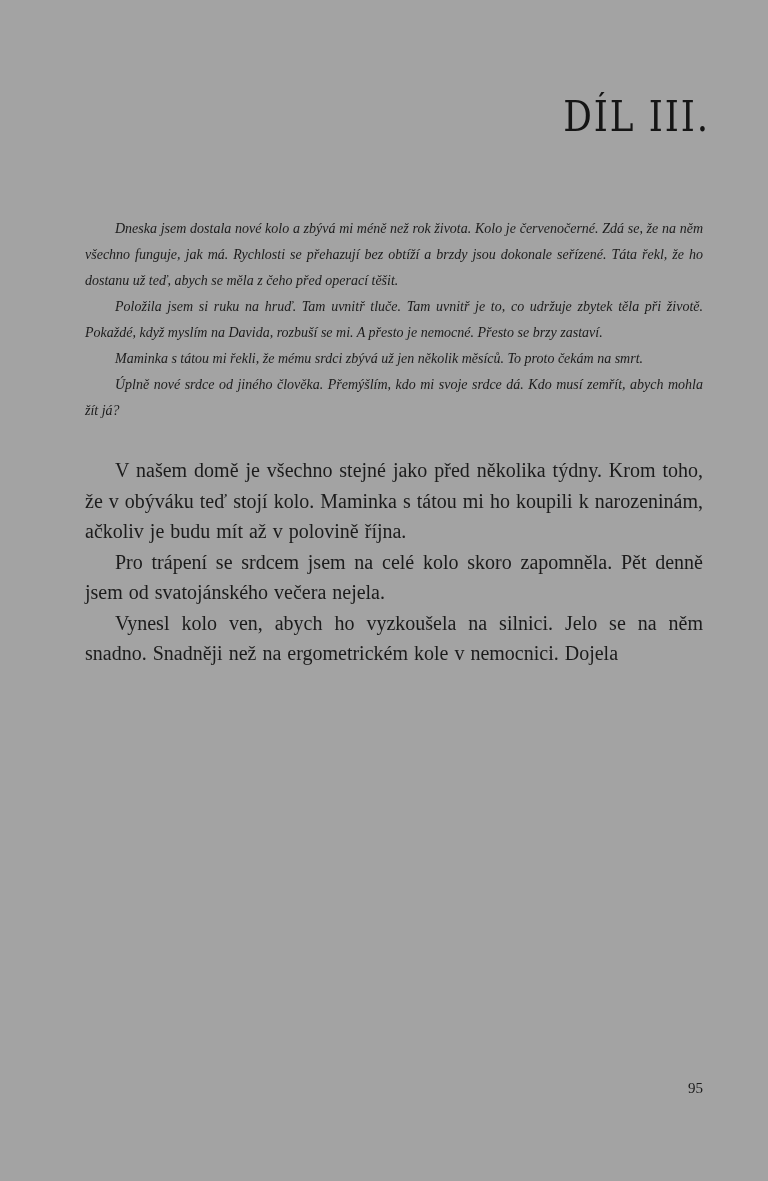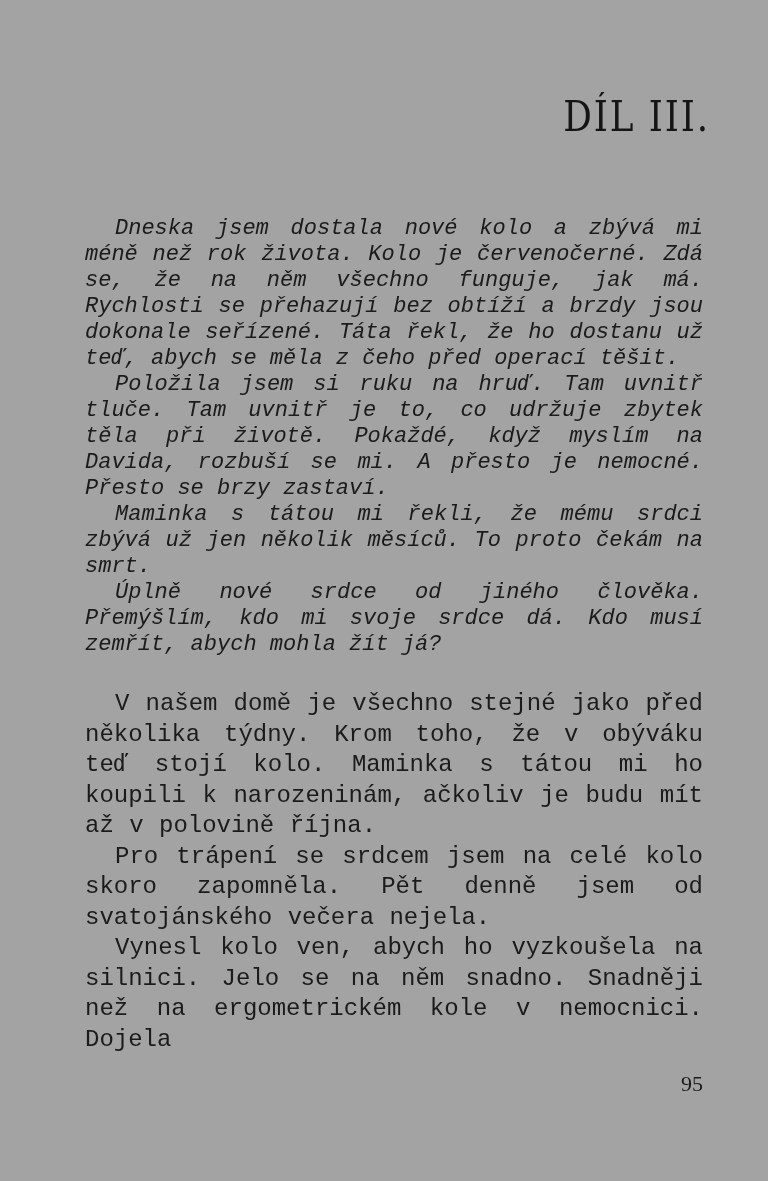--- a/index.html
+++ b/index.html
@@ -29,46 +29,46 @@
     transform-origin: top right;
     white-space: nowrap;
   }
   .content {
     position: absolute;
     top: 216px;
     left: 85px;
     right: 65px;
   }
   .diary-section p {
-    font-family: Liberation Mono, monospace;
+    font-family: Liberation Serif, serif;
     font-style: italic;
-    font-size: 22px;
+    font-size: 14px;
     line-height: 26px;
     margin: 0;
     text-indent: 30px;
     text-align: justify;
   }
   .body-section {
     margin-top: 31px;
   }
   .body-section p {
-    font-family: Liberation Mono, monospace;
-    font-size: 24px;
+    font-family: Liberation Serif, serif;
+    font-size: 20px;
     line-height: 30.5px;
     margin: 0;
     text-indent: 30px;
     text-align: justify;
     word-spacing: 1px;
   }
   .page-number {
     position: absolute;
     right: 65px;
     bottom: 84px;
     font-family: "Liberation Serif", serif;
-    font-size: 22px;
+    font-size: 15px;
     color: #1b1b1b;
   }
 </style>
 </head>
 <body>
 
 <div class="page">
 
   <div class="chapter-heading">DÍL III.</div>
 

